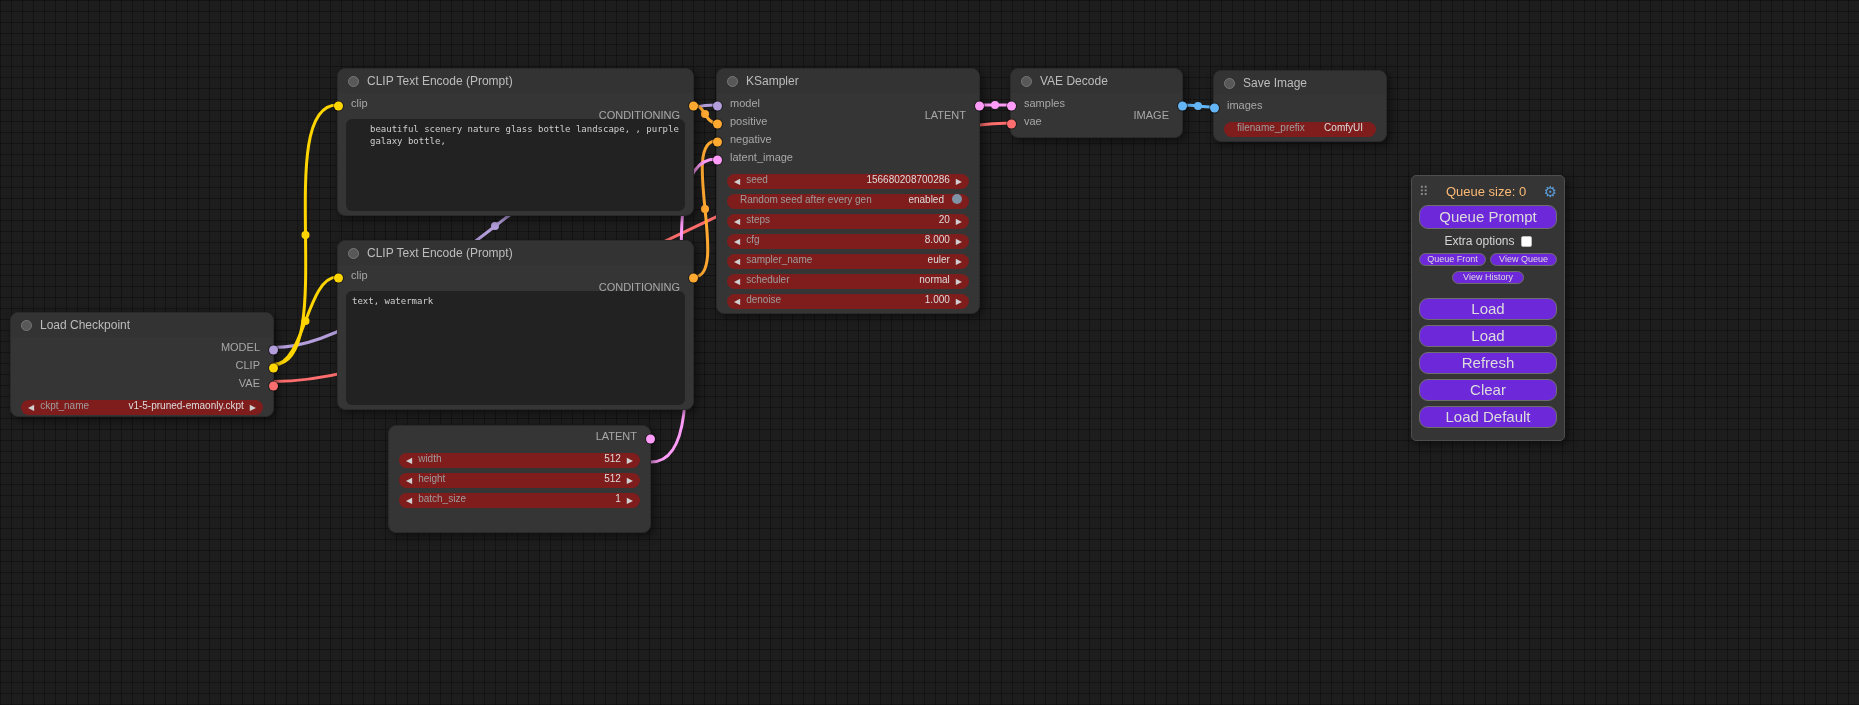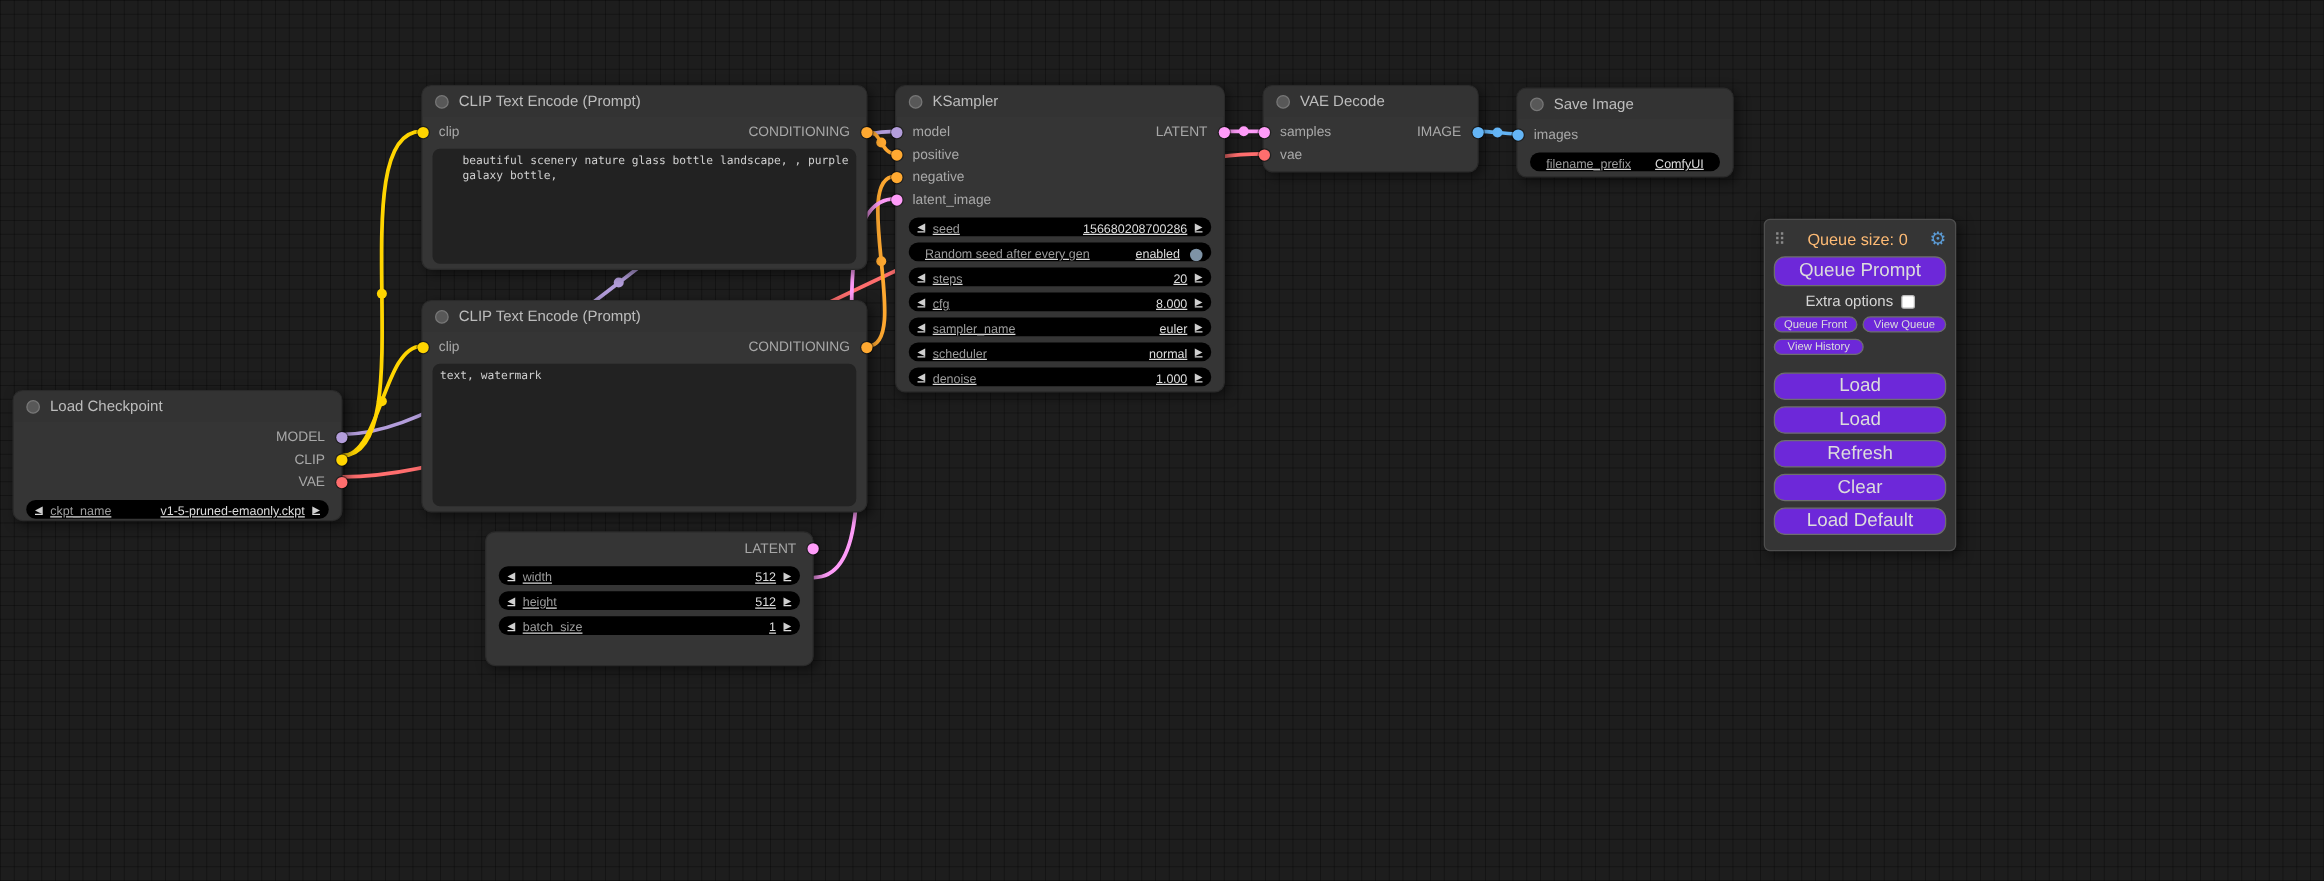--- a/index.html
+++ b/index.html
@@ -20,30 +20,30 @@
     box-shadow:3px 3px 9px rgba(0,0,0,0.5);color:#ddd;border:1px solid #2a2a2a;
     box-sizing:border-box;
   }
   .node-title{
     height:24px;display:flex;align-items:center;gap:8px;padding:0 10px;
     background:#333;border-radius:7px 7px 0 0;
   }
   .collapse-dot{width:9px;height:9px;border-radius:50%;background:#585858;border:1px solid #777;flex:0 0 auto;}
   .title-text{font-size:12px;color:#bdbdbd;white-space:nowrap;}
   .slots{padding-top:4px;}
-  .slot-row{position:relative;height:18px;display:flex;align-items:center;padding:0 13px;font-size:11px;color:#a8a8a8;}
+  .slot-row{position:relative;height:18px;display:flex;align-items:center;padding:0 13px;font-size:11px;color:#a8a8a8;flex-direction:column;}
   .in-label{margin-right:auto;}
   .out-label{margin-left:auto;}
   .dot{width:9px;height:9px;border-radius:50%;position:absolute;top:50%;transform:translateY(-50%);box-shadow:0 0 0 1px rgba(0,0,0,0.4);}
   .dot.in{left:-4.5px;}
   .dot.out{right:-4.5px;}
 
   .widget{
-    display:flex;align-items:flex-end;height:15px;background:#000000;border-radius:8px;
-    margin:5px 10px 0;font-size:10px;padding:0 7px;white-space:nowrap;overflow:hidden;text-decoration:underline;
+    display:flex;align-items:flex-start;height:15px;background:#7f1d1d;border-radius:8px;
+    margin:5px 10px 0;font-size:10px;padding:0 7px;white-space:nowrap;overflow:hidden;
   }
   .w-arrow{font-size:8px;color:#cfcfcf;flex:0 0 auto;line-height:15px;}
   .w-label{color:#9d9d9d;margin-left:6px;}
   .w-value{color:#ddd;margin-left:auto;margin-right:6px;}
   .w-toggle{width:10px;height:10px;border-radius:50%;margin-left:2px;flex:0 0 auto;}
   .prompt-text{
     margin:4px 8px 0;background:#222;border-radius:6px;padding:4px 6px;
     font-family:"DejaVu Sans Mono", monospace;font-size:9px;line-height:1.35;color:#cfcfcf;
     overflow:hidden;box-sizing:border-box;white-space:pre-wrap;word-break:break-word;
   }
@@ -75,21 +75,21 @@
     text-align:center;cursor:pointer;box-sizing:border-box;
     font-family:"Liberation Sans", sans-serif;
   }
   .btn-big{height:24px;font-size:15px;line-height:22px;}
   .btn-med{height:22px;font-size:15px;line-height:20px;}
   .btn-small{height:13px;font-size:9px;line-height:11px;border-radius:7px;}
   .extra-row{display:flex;align-items:center;justify-content:center;gap:6px;height:14px;font-size:12px;color:#d6d6d6;}
   .checkbox{width:9px;height:9px;background:#fff;border:1px solid #bbb;border-radius:2px;}
   .small-row{display:flex;gap:4px;}
   .small-row .btn{flex:1;}
-  .vh-wrap{display:flex;}
+  .vh-wrap{display:flex;justify-content:center;}
   .vh-wrap .btn{width:72px;}
   .group-gap{margin-top:9px;}
 </style>
 </head>
 <body>
 
 <div id="canvas">
 
   <svg id="wires" width="1859" height="705">
     <path d="M274,347.5 C402,347.5 588,105 716,105" stroke="#B39DDB"></path>

